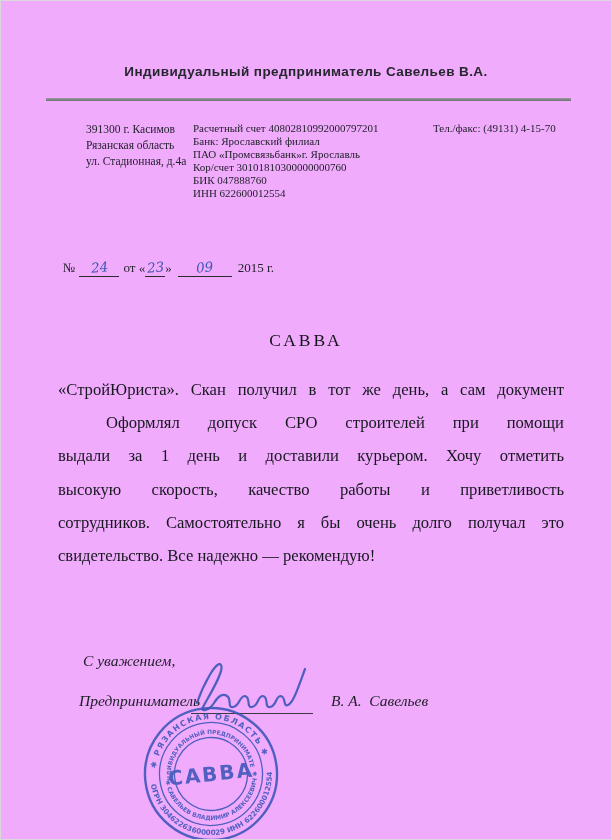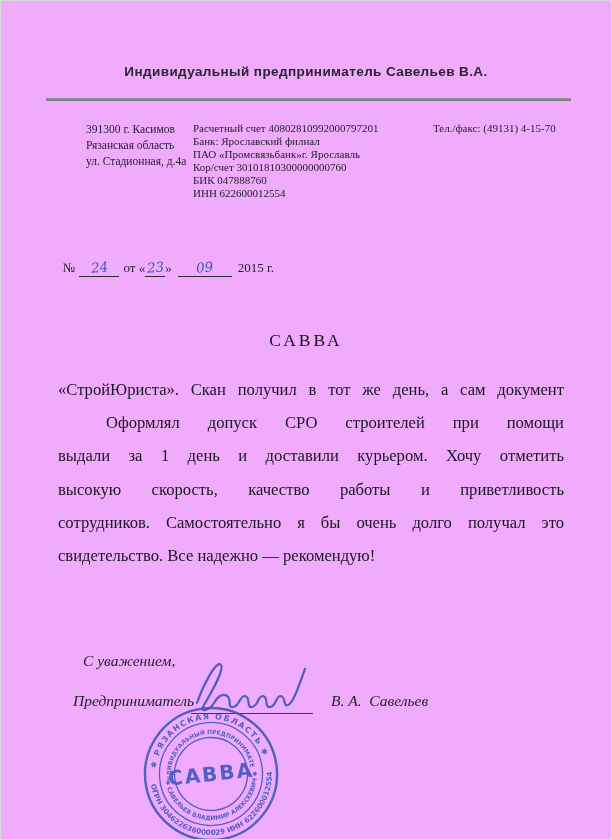--- a/index.html
+++ b/index.html
@@ -69,21 +69,21 @@
   }
   .body-line{text-align:justify;text-align-last:justify;}
   .body-line.first{text-indent:48px;}
   .body-line.last{text-align-last:left;}
   
   .closing-regards{
     position:absolute;top:651px;left:82px;
     font-style:italic;font-size:15.5px;
   }
   .signer-row{
-    position:absolute;top:691px;left:72px;
+    position:absolute;top:691px;left:78px;
     font-style:italic;font-size:15.5px;
   }
   .signature-gap{display:inline-block;width:130px;}
   .signature-underline{
     position:absolute;top:712px;left:190px;width:122px;height:1px;
     background:#3a3a40;
   }
   .signature-svg{
     position:absolute;top:654px;left:186px;width:130px;height:62px;
   }

